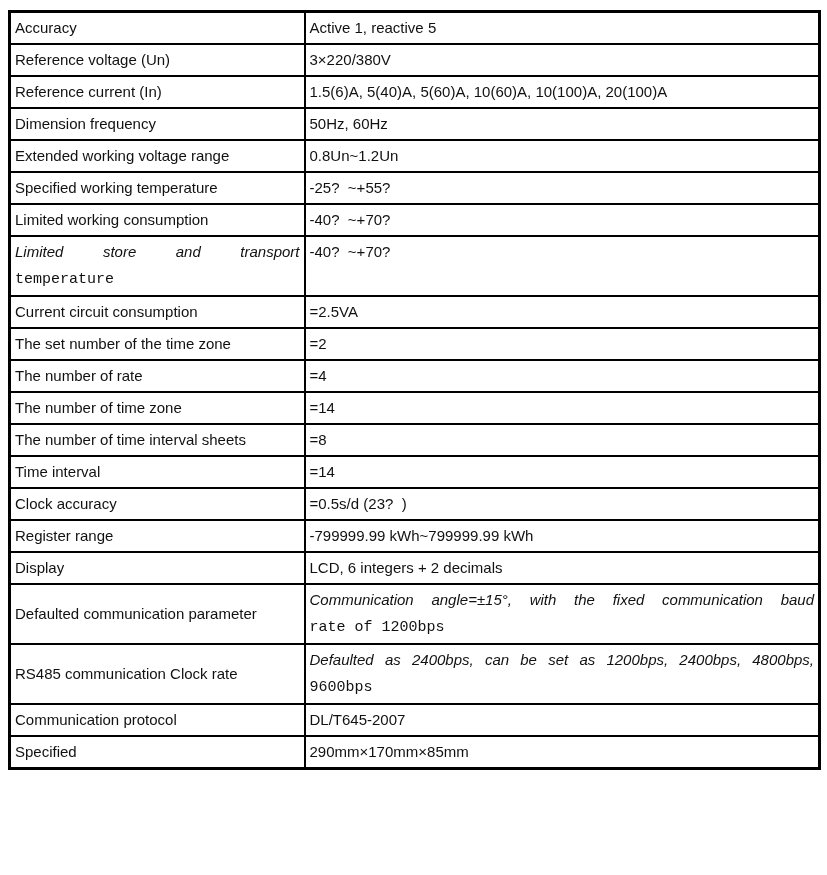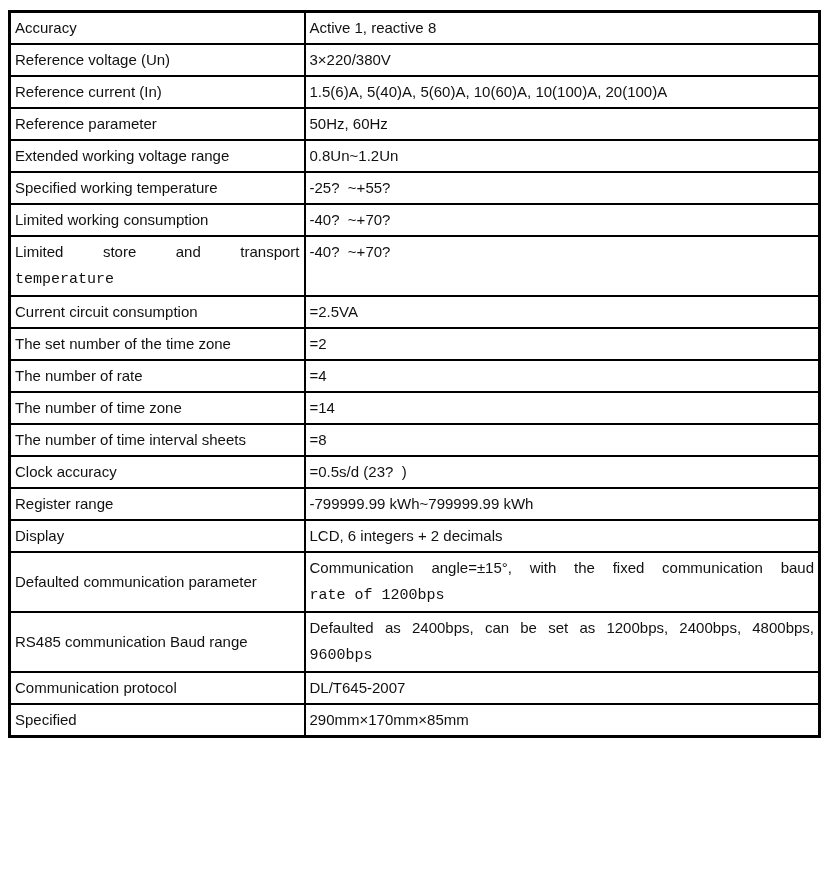--- a/index.html
+++ b/index.html
@@ -32,50 +32,51 @@
     font-size: 15px;
     line-height: 28px;
     vertical-align: middle;
     overflow: hidden;
     white-space: normal;
   }
   .jline {
     display: block;
     text-align: justify;
     text-align-last: justify;
+    font-style: italic;
   }
   .line {
     display: block;
     font-family: Liberation Mono, monospace;
   }
 </style>
 </head>
 <body>
 
 <div class="page">
   <table class="spec">
     <colgroup>
         <col class="c1">
         <col class="c2">
       </colgroup>
     <tbody>
       <tr>
         <td><span>Accuracy</span></td>
-        <td><span>Active 1, reactive 8</span></td>
+        <td><span>Active 1, reactive 5</span></td>
       </tr>
       <tr>
         <td><span>Reference voltage&nbsp;(Un)</span></td>
         <td><span>3×220/380V</span></td>
       </tr>
       <tr>
         <td><span>Reference current&nbsp;(In)</span></td>
         <td><span>1.5(6)A, 5(40)A, 5(60)A, 10(60)A, 10(100)A, 20(100)A</span></td>
       </tr>
       <tr>
-        <td><span>Reference parameter</span></td>
+        <td><span>Dimension frequency</span></td>
         <td><span>50Hz, 60Hz</span></td>
       </tr>
       <tr>
         <td><span>Extended working voltage range</span></td>
         <td><span>0.8Un~1.2Un</span></td>
       </tr>
       <tr>
         <td><span>Specified working temperature</span></td>
         <td><span>-25?&nbsp;&nbsp;~+55?</span></td>
       </tr>
@@ -104,40 +105,44 @@
       </tr>
       <tr>
         <td><span>The number of time zone</span></td>
         <td><span>=14</span></td>
       </tr>
       <tr>
         <td><span>The number of time interval sheets</span></td>
         <td><span>=8</span></td>
       </tr>
       <tr>
+        <td><span>Time interval</span></td>
+        <td><span>=14</span></td>
+      </tr>
+      <tr>
         <td><span>Clock accuracy</span></td>
         <td><span>=0.5s/d&nbsp;(23?&nbsp;&nbsp;)</span></td>
       </tr>
       <tr>
         <td><span>Register range</span></td>
         <td><span>-799999.99 kWh~799999.99 kWh</span></td>
       </tr>
       <tr>
         <td><span>Display</span></td>
         <td><span>LCD, 6 integers + 2 decimals</span></td>
       </tr>
       <tr>
         <td><span>Defaulted communication parameter</span></td>
         <td>
           <span class="jline">Communication angle=±15°,&nbsp;with the fixed communication baud</span>
           <span class="line">rate of 1200bps</span>
         </td>
       </tr>
       <tr>
-        <td><span>RS485 communication Baud range</span></td>
+        <td><span>RS485 communication Clock rate</span></td>
         <td>
           <span class="jline">Defaulted as 2400bps, can be set as 1200bps, 2400bps, 4800bps,</span>
           <span class="line">9600bps</span>
         </td>
       </tr>
       <tr>
         <td><span>Communication protocol</span></td>
         <td><span>DL/T645-2007</span></td>
       </tr>
       <tr>

